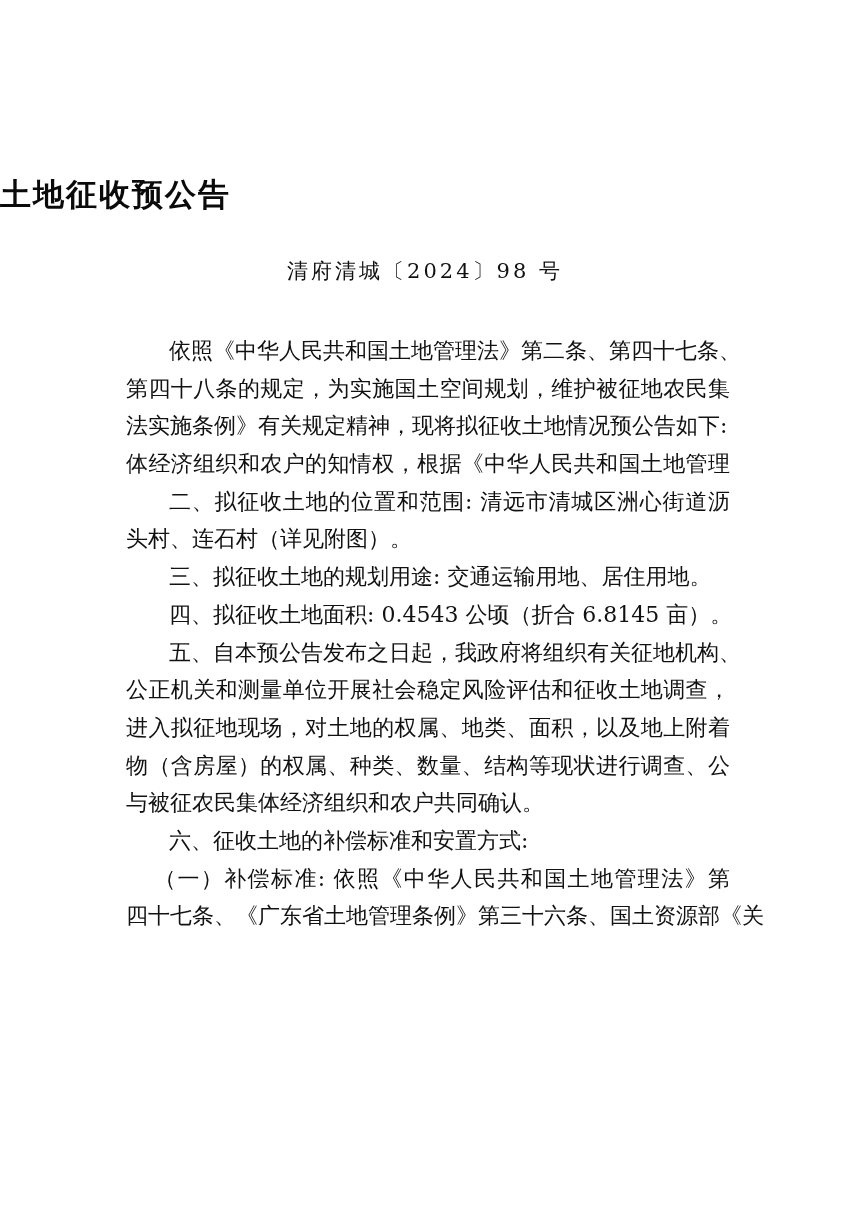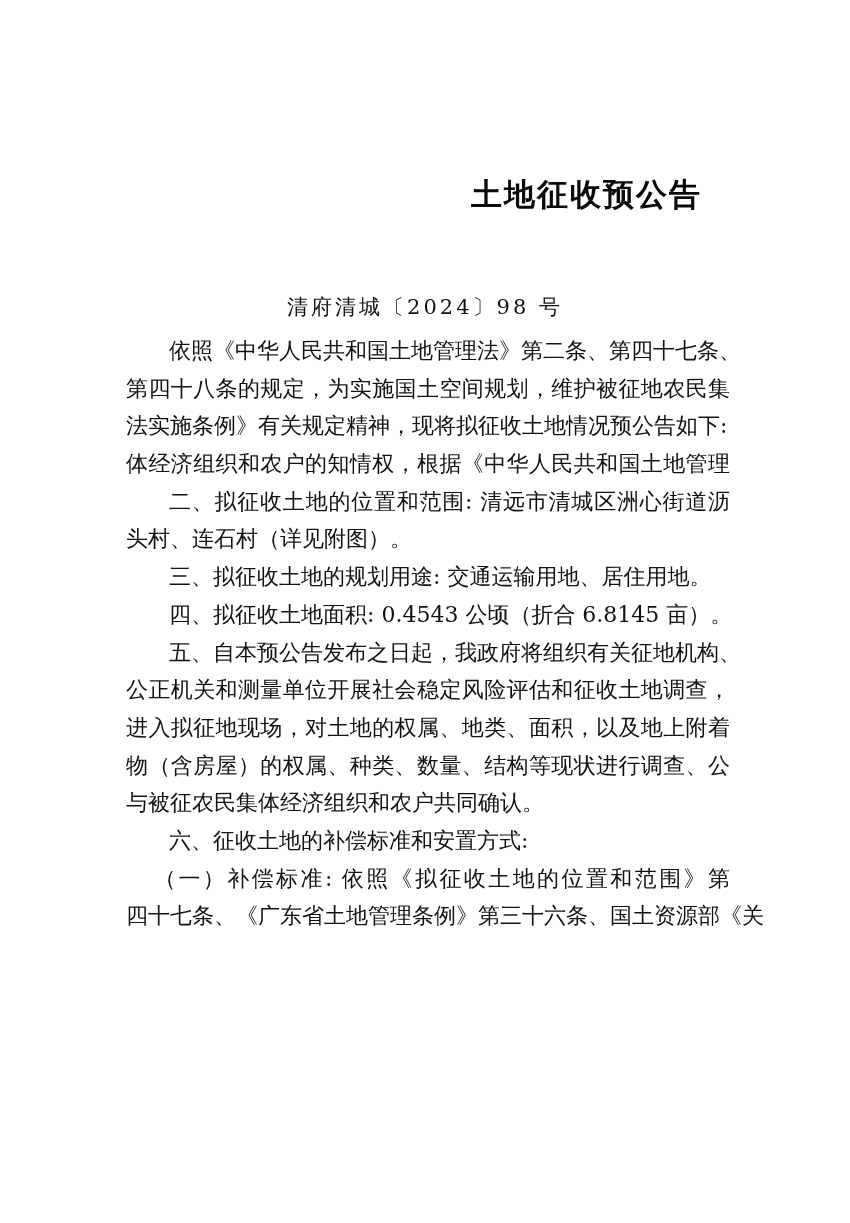--- a/index.html
+++ b/index.html
@@ -21,39 +21,38 @@
       top: 0;
       width: 850px;
       height: 1223px;
       background: #ffffff;
     }
     .doc-title {
       position: absolute;
       left: 0;
       width: 702px;
       top: 172px;
-      text-align: right;
+      text-align: left;
       font-size: 31px;
       font-weight: bold;
       letter-spacing: 2px;
       line-height: 44px;
       color: #0a0a0a;
       font-family: "DejaVu Sans", "Liberation Sans", sans-serif;
     }
     .doc-number {
       position: absolute;
       left: 0;
       width: 850px;
       top: 256px;
       text-align: center;
       font-size: 21px;
       letter-spacing: 3px;
       line-height: 30px;
       color: #111111;
-      margin-top: 36px;
     }
     .body-text {
       position: absolute;
       left: 126px;
       top: 332px;
       width: 604px;
     }
     .line {
       display: block;
       height: 37.7px;
@@ -112,18 +111,18 @@
       <span class="line">进入拟征地现场，对土地的权属、地类、面积，以及地上附着</span>
       <span class="line">物（含房屋）的权属、种类、数量、结构等现状进行调查、公</span>
       <span class="line last">与被征农民集体经济组织和农户共同确认。</span>
     </div>
 
     <div>
       <span class="line indent last">六、征收土地的补偿标准和安置方式:</span>
     </div>
 
     <div>
-      <span class="line indent-small">（一）补偿标准: 依照《拟征收土地的位置和范围》第</span>
+      <span class="line indent-small">（一）补偿标准: 依照《中华人民共和国土地管理法》第</span>
       <span class="line">四十七条、《广东省土地管理条例》第三十六条、国土资源部《关</span>
     </div>
 
   </div>
 </div>
 
 </body></html>

